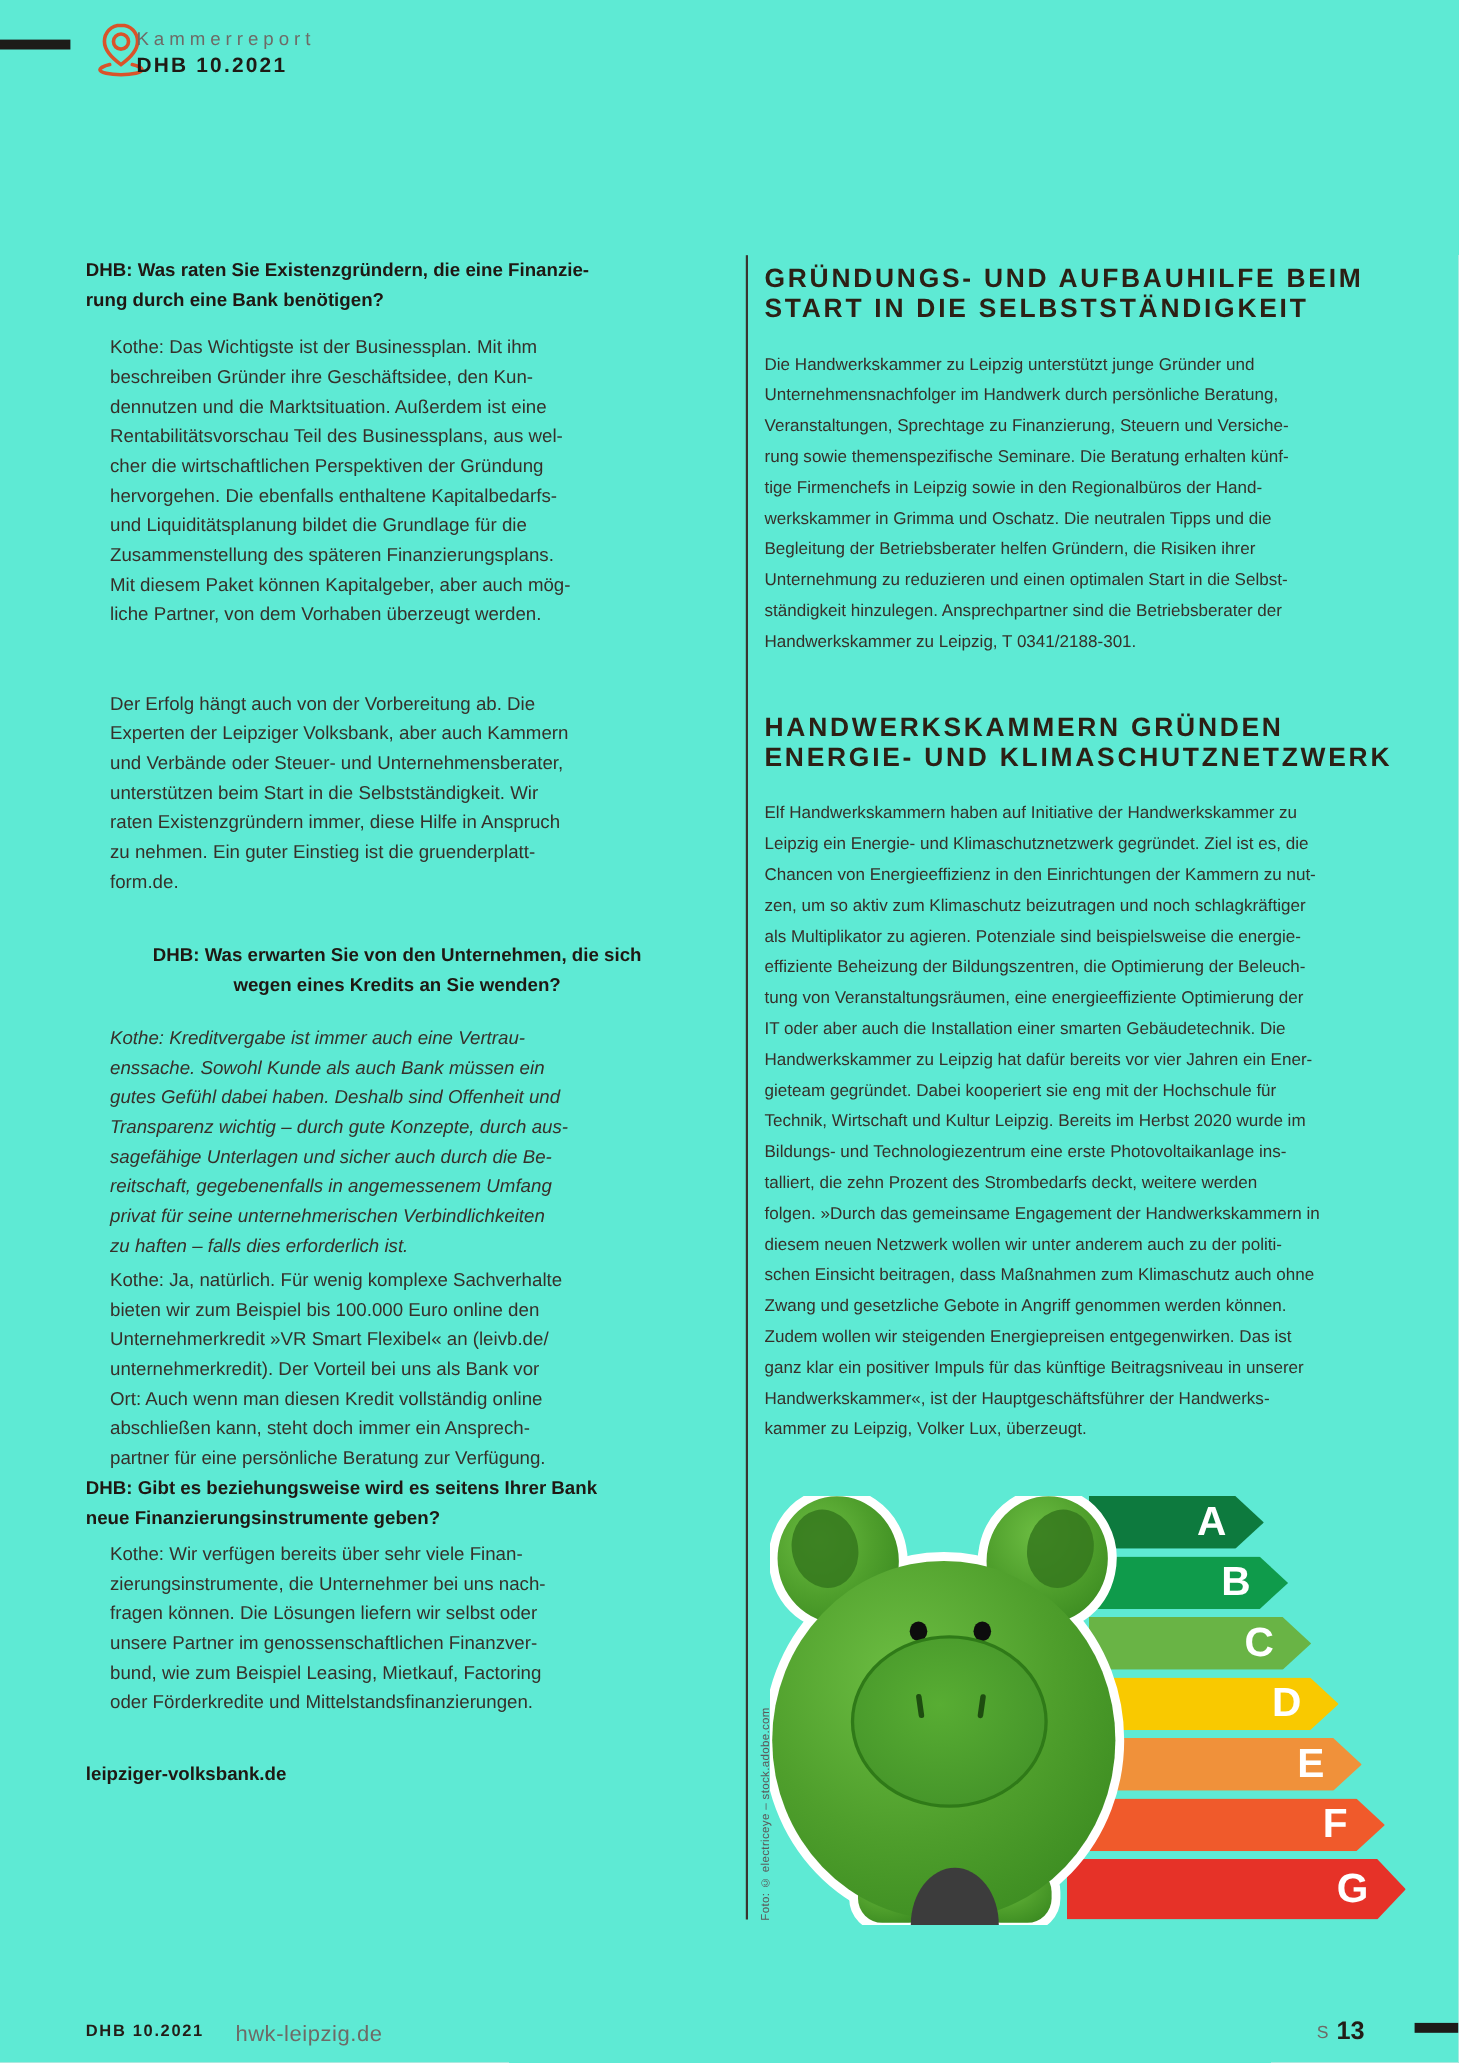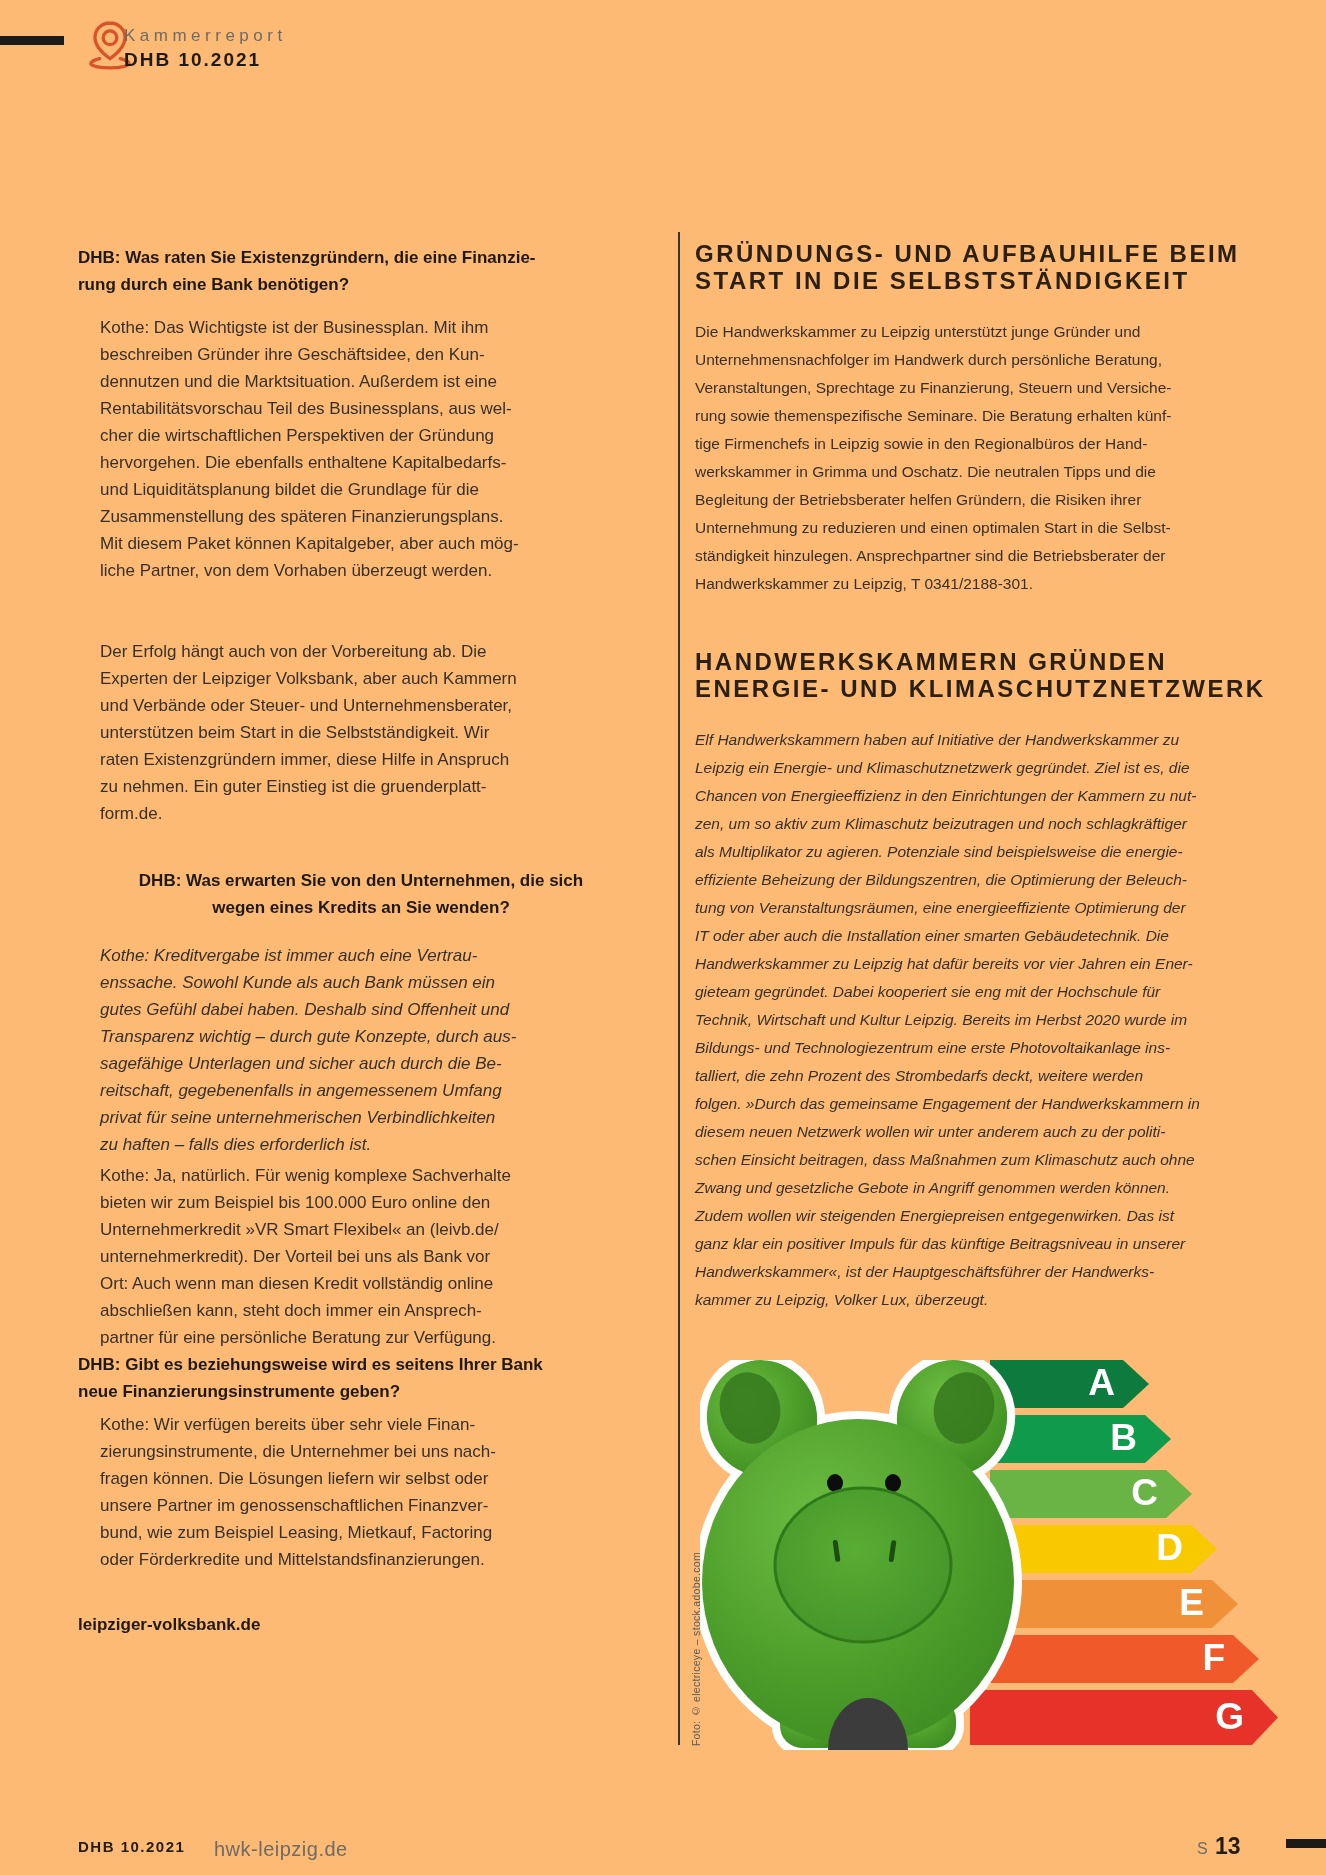--- a/index.html
+++ b/index.html
@@ -1,52 +1,52 @@
 <!DOCTYPE html>
 <html><head>
 <meta charset="utf-8">
 <style>
   html,body{margin:0;padding:0;background:#e8e8e8;}
-  .page{position:relative;width:1326px;height:1875px;background:#fdba74;overflow:hidden;
+  .page{position:relative;width:1326px;height:1875px;background:#5eead4;overflow:hidden;
         font-family:"Liberation Sans", sans-serif;}
 
   
   .top-bar{position:absolute;left:0;top:36px;width:64px;height:9px;background:#1d1b18;}
   .logo{position:absolute;left:86px;top:20px;width:48px;height:52px;}
   .brand{position:absolute;left:124px;top:26px;font-size:17px;letter-spacing:4.5px;color:#6e6a66;}
   .issue{position:absolute;left:124px;top:49px;font-size:19px;font-weight:bold;letter-spacing:2px;color:#1f1a15;}
 
   
   .divider{position:absolute;left:678px;top:232px;width:2px;height:1513px;background:#3a3530;}
 
   
   .col-left{position:absolute;left:78px;top:228px;width:566px;color:#37302a;
             font-size:17px;line-height:27px;}
   .col-left .q{font-weight:bold;color:#1f1813;white-space:pre-line;}
   .col-left .a{padding-left:22px;white-space:pre-line;}
-  .b-q1{margin-top:16px;}
+  .b-q1{margin-top:4px;}
   .b-a1{margin-top:16px;}
   .b-p2{margin-top:54px;}
   .b-q2{margin-top:40px;text-align:center;}
   .b-a2{margin-top:21px;font-style:italic;}
   .b-q3{margin-top:39px;}
   .b-a3{margin-top:4px;}
   .b-q4{}
   .b-a4{margin-top:6px;}
   .b-link{margin-top:38px;font-weight:bold;color:#1f1813;}
 
   
   .col-right{position:absolute;left:695px;top:240px;width:583px;color:#37302a;
              font-size:15.5px;line-height:28px;}
   .headline{font-weight:bold;color:#2c2015;font-size:24px;line-height:27px;
             letter-spacing:2.5px;white-space:pre-line;}
   .art-body{white-space:pre-line;width:560px;}
   .hl-2{margin-top:50px;}
   .ab-1{margin-top:24px;}
-  .ab-2{margin-top:24px;font-style:italic;}
+  .ab-2{margin-top:24px;}
 
   
   .figure{position:relative;margin-top:46px;margin-left:5px;width:578px;height:390px;}
   .credit{position:absolute;left:-18px;bottom:4px;writing-mode:vertical-rl;
           transform:rotate(180deg);font-size:10.5px;color:#5a5a5a;letter-spacing:.3px;}
   .arrows{position:absolute;left:0;top:0;width:100%;height:100%;z-index:1;}
   .arrow{position:absolute;clip-path:polygon(0 0, calc(100% - 26px) 0, 100% 50%, calc(100% - 26px) 100%, 0 100%);}
   .arrow span{position:absolute;right:34px;top:50%;transform:translateY(-54%);
               color:#ffffff;font-weight:bold;font-size:37px;line-height:1;}
   .pig{position:absolute;left:0;top:0;z-index:2;}

